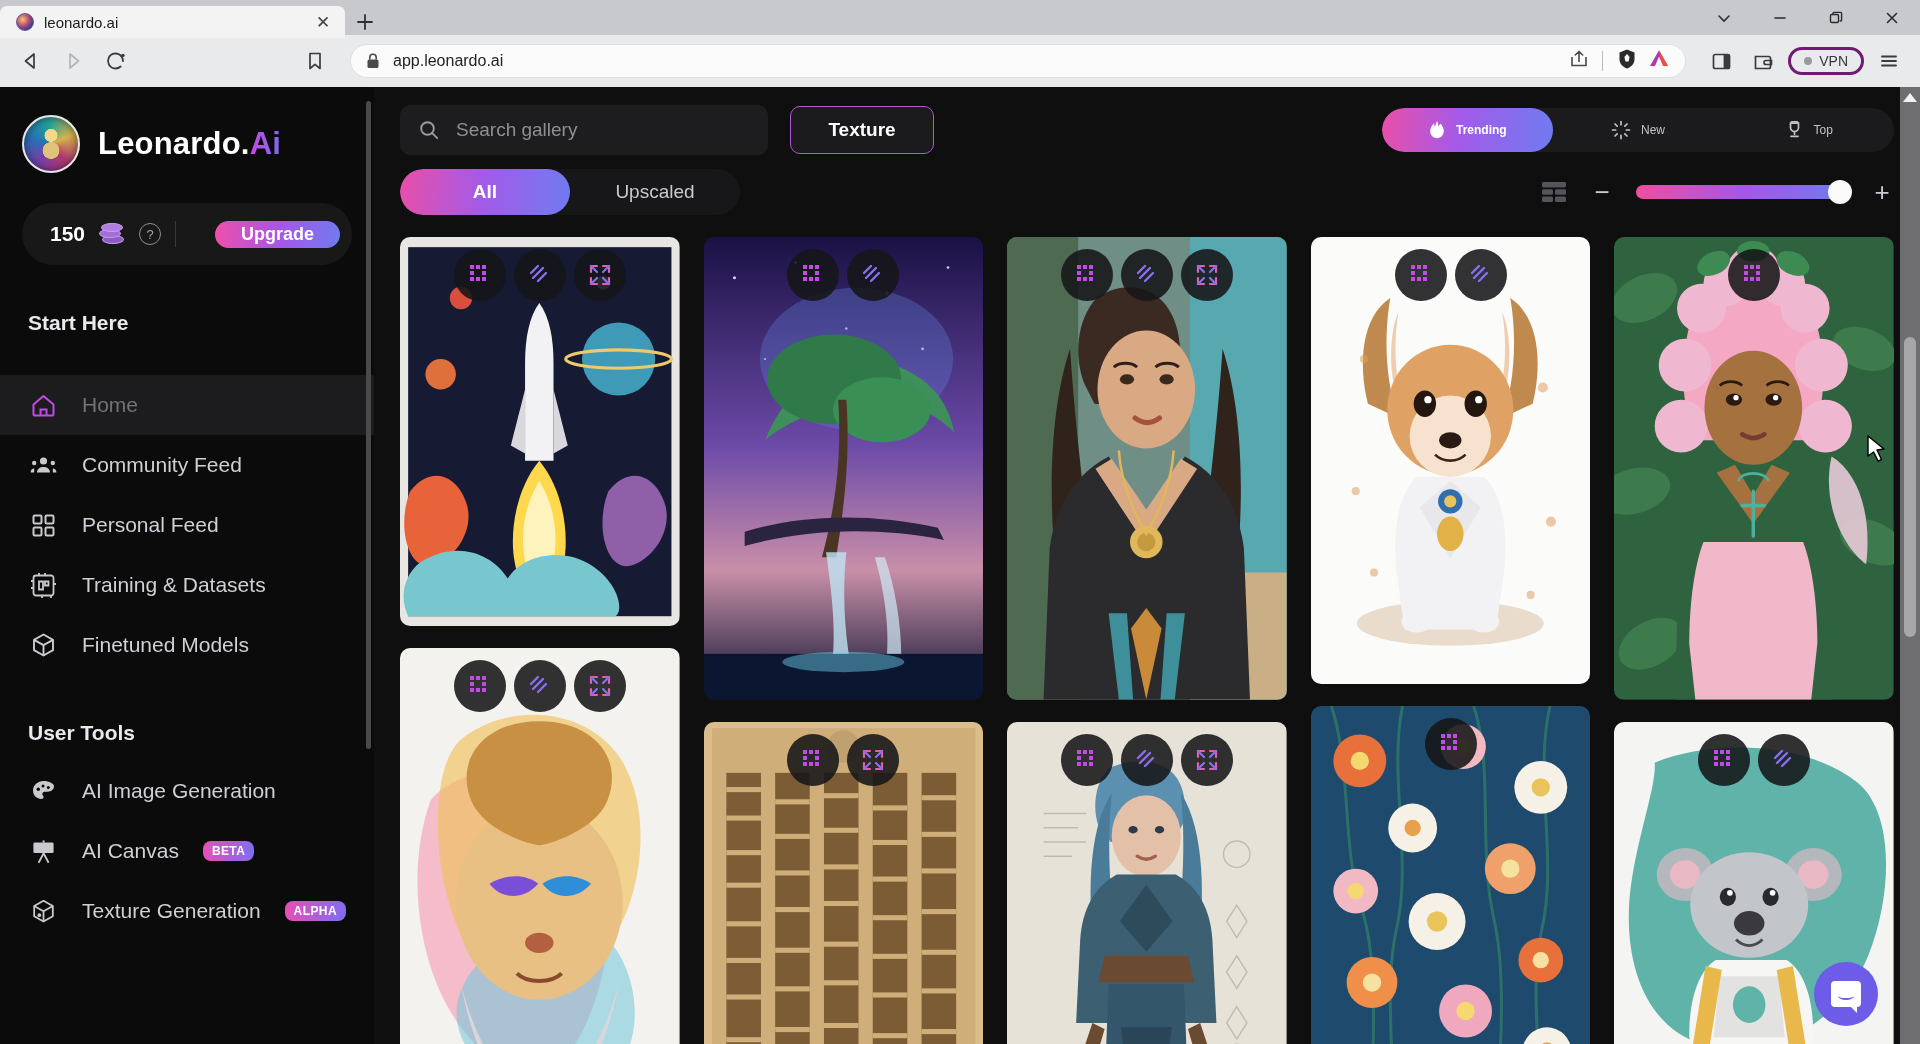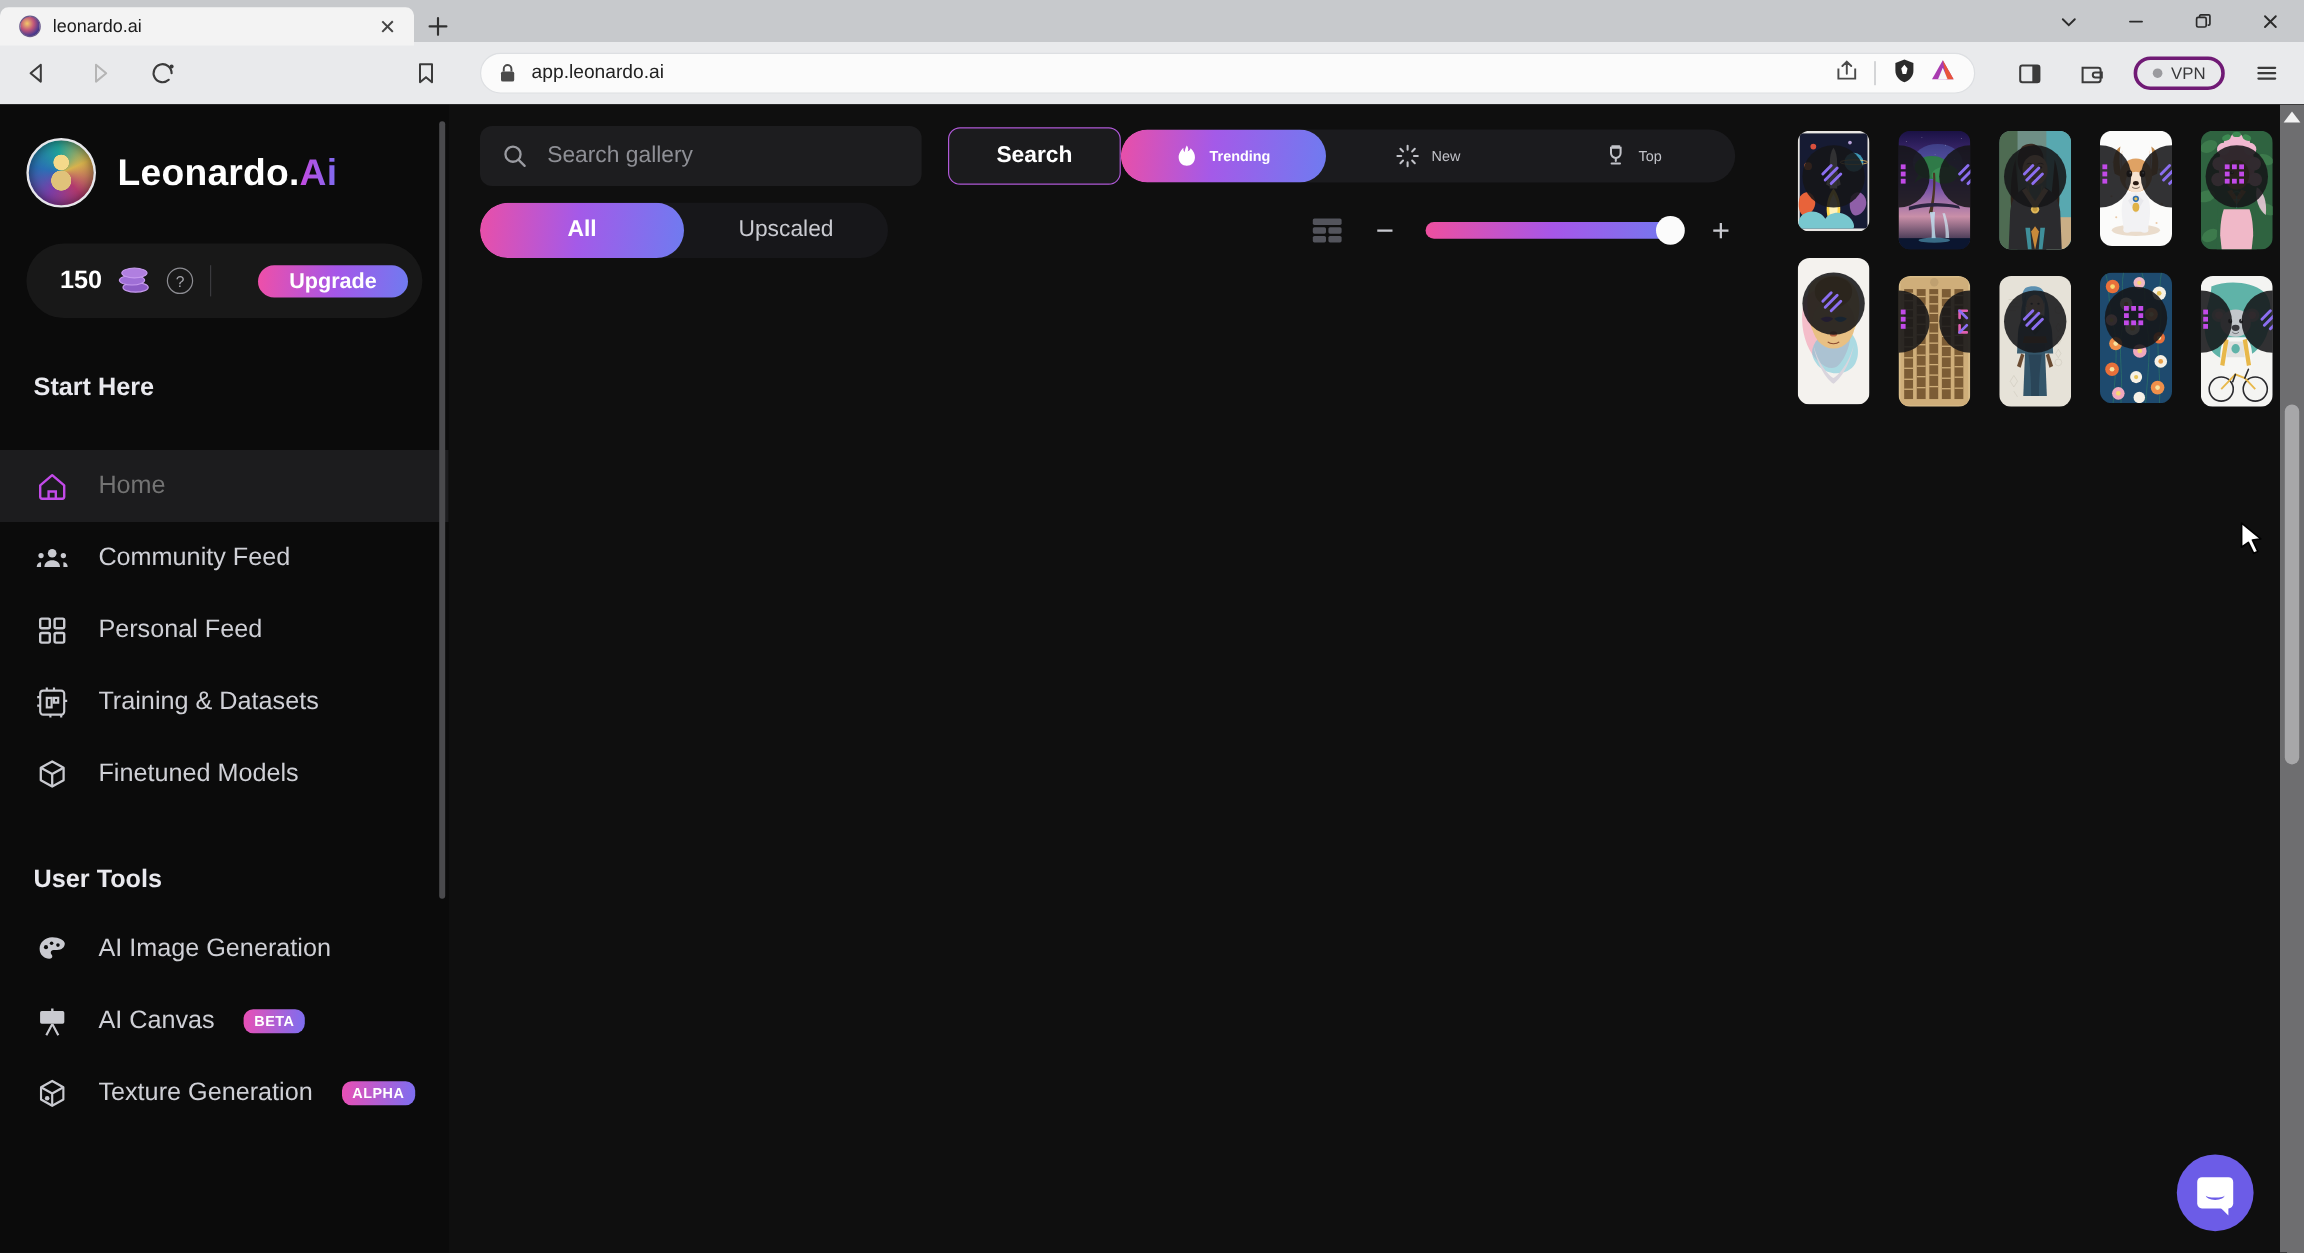--- a/index.html
+++ b/index.html
@@ -39,21 +39,21 @@
     width: 40px; height: 32px; display: flex; align-items: center; justify-content: center;
     color: #303030; font-size: 24px; position: relative; top: 3px;
   }
   .wincontrols {
     position: absolute; right: 0; top: 0; height: 35px; display: flex; align-items: center;
   }
   .wc { width: 56px; height: 35px; display: flex; align-items: center; justify-content: center; color: #2b2b2b; }
 
   .toolbar {
     height: 52px; background: #e9eaec; display: flex; align-items: center;
-    padding: 0 14px; gap: 18px; flex: none;
+    padding: 0 14px; gap: 8px; flex: none;
   }
   .tb-icon {
     width: 34px; height: 34px; display: flex; align-items: center; justify-content: center;
     color: #3b3b3b; border-radius: 6px;
   }
   .tb-icon.disabled { color: #b5b5b5; }
   .urlbar {
     flex: 1; height: 34px; background: #fbfbfb; border-radius: 17px;
     display: flex; align-items: center; padding: 0 14px; gap: 12px;
     margin: 0 10px; border: 1px solid #dddfe2;
@@ -135,21 +135,21 @@
     font-size: 12px; font-weight: 700; color: #fff; padding: 3px 9px;
     border-radius: 8px; letter-spacing: .4px;
     background: linear-gradient(95deg, #e94fb5, #7c6ef0);
   }
   .sb-scroll {
     position: absolute; left: 366px; top: 14px; width: 5px; height: 648px;
     background: #4a4a4d; border-radius: 3px;
   }
 
   
-  .main { flex: 1; background: #0f0f0f; display: flex; flex-direction: row; overflow: hidden; position: relative; justify-content: space-between; }
+  .main { flex: 1; background: #0f0f0f; display: flex; flex-direction: column; overflow: hidden; position: relative; justify-content: space-between; }
   .topbar { padding: 18px 26px 0 26px; flex: none; }
   .topbar-row { display: flex; align-items: center; }
 
   .search-wrap { display: flex; align-items: center; gap: 22px; }
   .search-input {
     width: 368px; height: 50px; background: #1d1d1f; border-radius: 10px;
     display: flex; align-items: center; gap: 16px; padding: 0 18px; border: none;
   }
   .search-ph { font-size: 19px; color: #8e8f95; }
   .search-btn {
@@ -489,21 +489,21 @@
       <div class="topbar">
         <div class="topbar-row">
           <div class="search-wrap">
             <div class="search-input">
               <svg width="22" height="22" viewBox="0 0 22 22">
                 <circle cx="9.5" cy="9.5" r="6.3" fill="none" stroke="#9a9ba1" stroke-width="1.9"></circle>
                 <path d="M14.2 14.2l5 5" stroke="#9a9ba1" stroke-width="1.9" stroke-linecap="round"></path>
               </svg>
               <span class="search-ph">Search gallery</span>
             </div>
-            <button class="search-btn">Search</button>
+            <button class="search-btn">Texture</button>
           </div>
 
           <div class="filters-right">
             <div class="seg">
               <div class="seg-item active">
                 <svg width="18" height="20" viewBox="0 0 18 20">
                   <path d="M9 1.2c2.3 3.1.6 4.9.6 4.9s2.2-.6 2.6-2.6c2.6 2.4 3.6 5.1 3.6 7.6 0 4.2-3.1 7.1-6.8 7.1S2.2 15.3 2.2 11.1c0-3.6 2.4-6.4 4-8 0 0-.4 2.5 1 3.5.3-2.4 1.1-4.3 1.8-5.4z" fill="#fff"></path>
                 </svg>
                 <span>Trending</span>
               </div>

